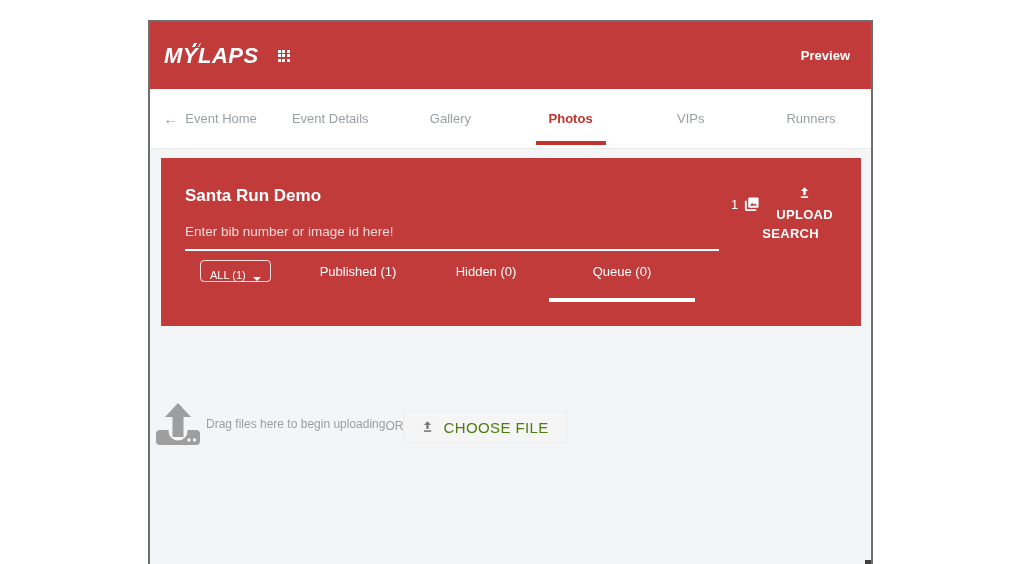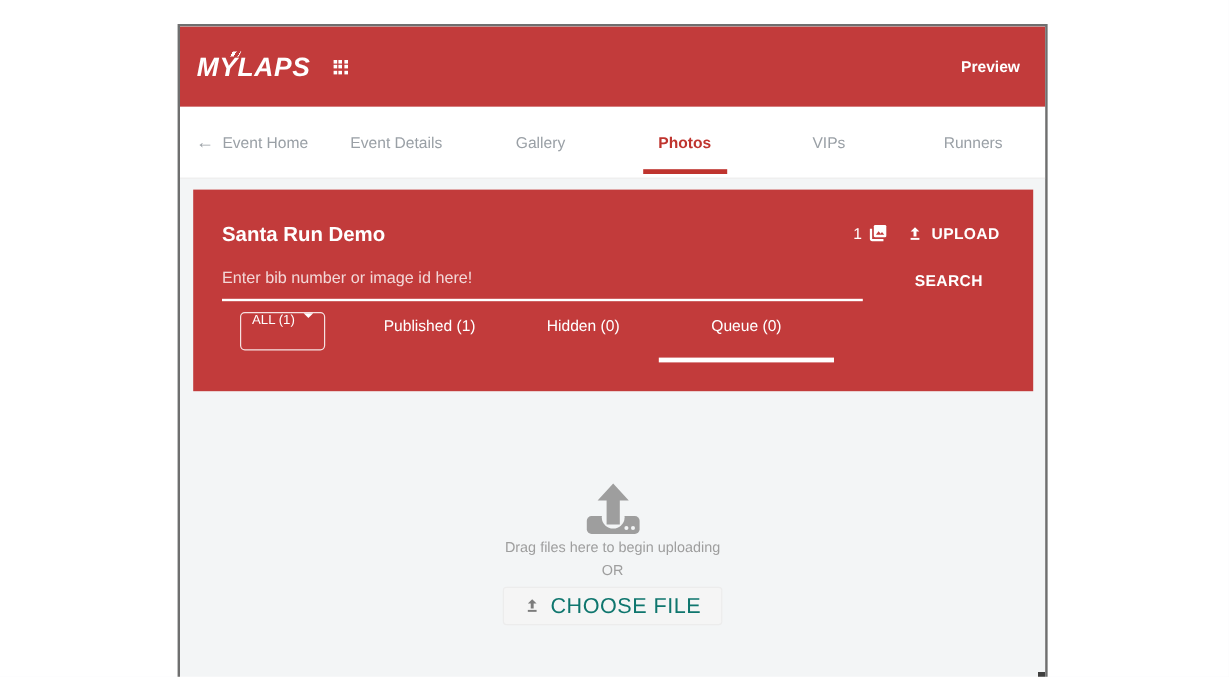--- a/index.html
+++ b/index.html
@@ -34,44 +34,44 @@
   .tab .back-arrow{font-size:15px;line-height:1;}
   .tab.active{color:#bf342e;font-weight:bold;}
   .tab.active::after{content:'';position:absolute;bottom:3px;left:50%;transform:translateX(-50%);
        width:70px;height:4px;background:#bf342e;}
 
   
   .panel{position:relative;margin:9px 10px 0 11px;height:168px;background:#c23b3b;color:#fff;}
   .panel-title{position:absolute;left:24px;top:28px;font-size:17px;font-weight:bold;}
   .panel-topright{position:absolute;right:28px;top:28px;display:flex;align-items:center;gap:16px;}
   .photo-count{display:flex;align-items:center;gap:5px;font-size:13px;}
-  .upload-btn{display:flex;align-items:center;gap:7px;font-size:13px;font-weight:bold;letter-spacing:.3px;cursor:pointer;}
+  .upload-btn{display:flex;align-items:center;gap:7px;font-size:13px;font-weight:bold;letter-spacing:.3px;cursor:pointer;flex-direction:column;}
   .search-row{position:absolute;left:24px;right:24px;top:58px;display:flex;align-items:flex-end;}
   .search-input{flex:1;background:transparent;border:none;border-bottom:2px solid #fff;outline:none;
        color:#e5e5e5;font-size:13.5px;font-family:"Liberation Sans",sans-serif;padding:8px 0 10px 0;margin-right:43px;}
   .search-input::placeholder{color:rgba(255,255,255,.8);opacity:1;}
   .search-btn{font-size:13px;font-weight:bold;letter-spacing:.3px;padding:0 18px 10px 0;cursor:pointer;}
-  .filter-all-btn{position:absolute;left:39px;top:102px;height:32px;box-sizing:border-box;padding:0 9px;
-       border:1px solid rgba(255,255,255,.85);border-radius:4px;display:flex;align-items:flex-start;gap:7px;
+  .filter-all-btn{position:absolute;left:39px;top:102px;height:22px;box-sizing:border-box;padding:0 9px;
+       border:1px solid rgba(255,255,255,.85);border-radius:4px;display:flex;align-items:flex-end;gap:7px;
        font-size:11px;cursor:pointer;}
   .filter-all-btn .caret{margin-left:0;border-top-width:4px;}
   .filter-tab{position:absolute;top:106px;transform:translateX(-50%);font-size:13px;cursor:pointer;white-space:nowrap;}
   .filter-tab.t1{left:197px;}
   .filter-tab.t2{left:325px;}
   .filter-tab.t3{left:461px;}
   .filter-underline{position:absolute;left:388px;top:140px;width:146px;height:4px;background:#fff;}
 
   
-  .dropzone{display:flex;flex-direction:column;align-items:center;margin-top:74px;color:#9e9e9e;}
+  .dropzone{display:flex;flex-direction:row;align-items:center;margin-top:74px;color:#9e9e9e;}
   .dz-line{font-size:12px;line-height:16px;}
   .dz-or{margin-top:3px;}
   .dz-browse{margin-top:5px;}
   .choose-file-btn{margin-top:6px;height:30px;display:inline-flex;align-items:center;gap:9px;padding:0 17px;
-       background:#f5f5f5;border:1px solid #ececec;border-radius:3px;color:#0f766e;
-       font-size:18px;letter-spacing:.4px;cursor:pointer;}
+       background:#f5f5f5;border:1px solid #ececec;border-radius:3px;color:#4d7c0f;
+       font-size:15px;letter-spacing:.4px;cursor:pointer;}
   .dz-note{margin-top:7px;font-size:12px;}
 </style>
 </head>
 <body>
 
 <div class="frame">
 
   <div class="header">
     <div class="logo">
       <span>MYLAPS</span>

